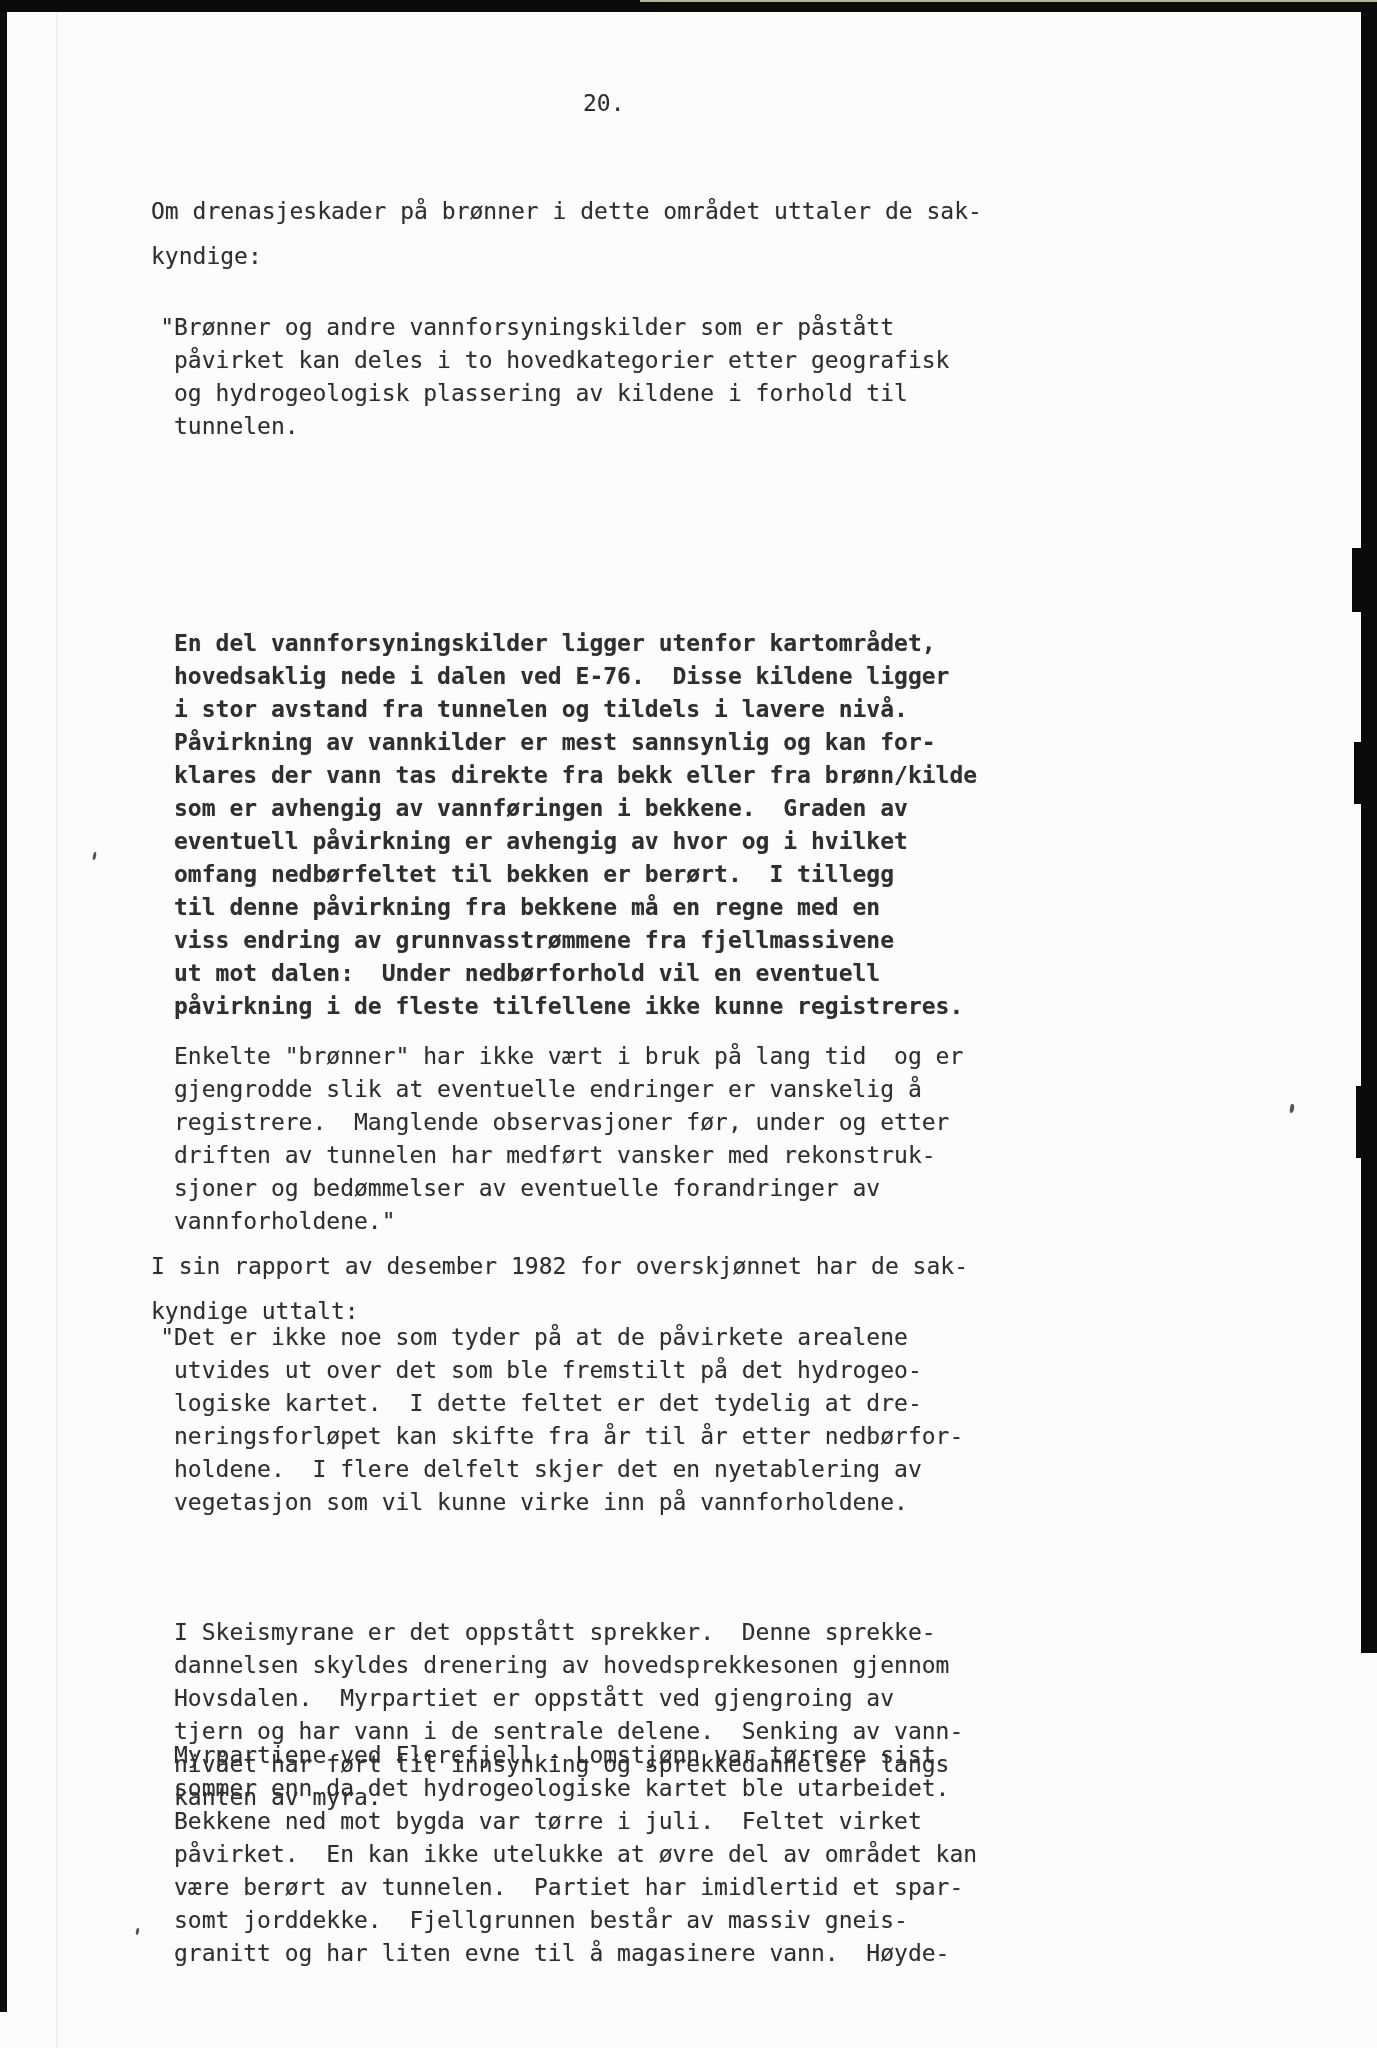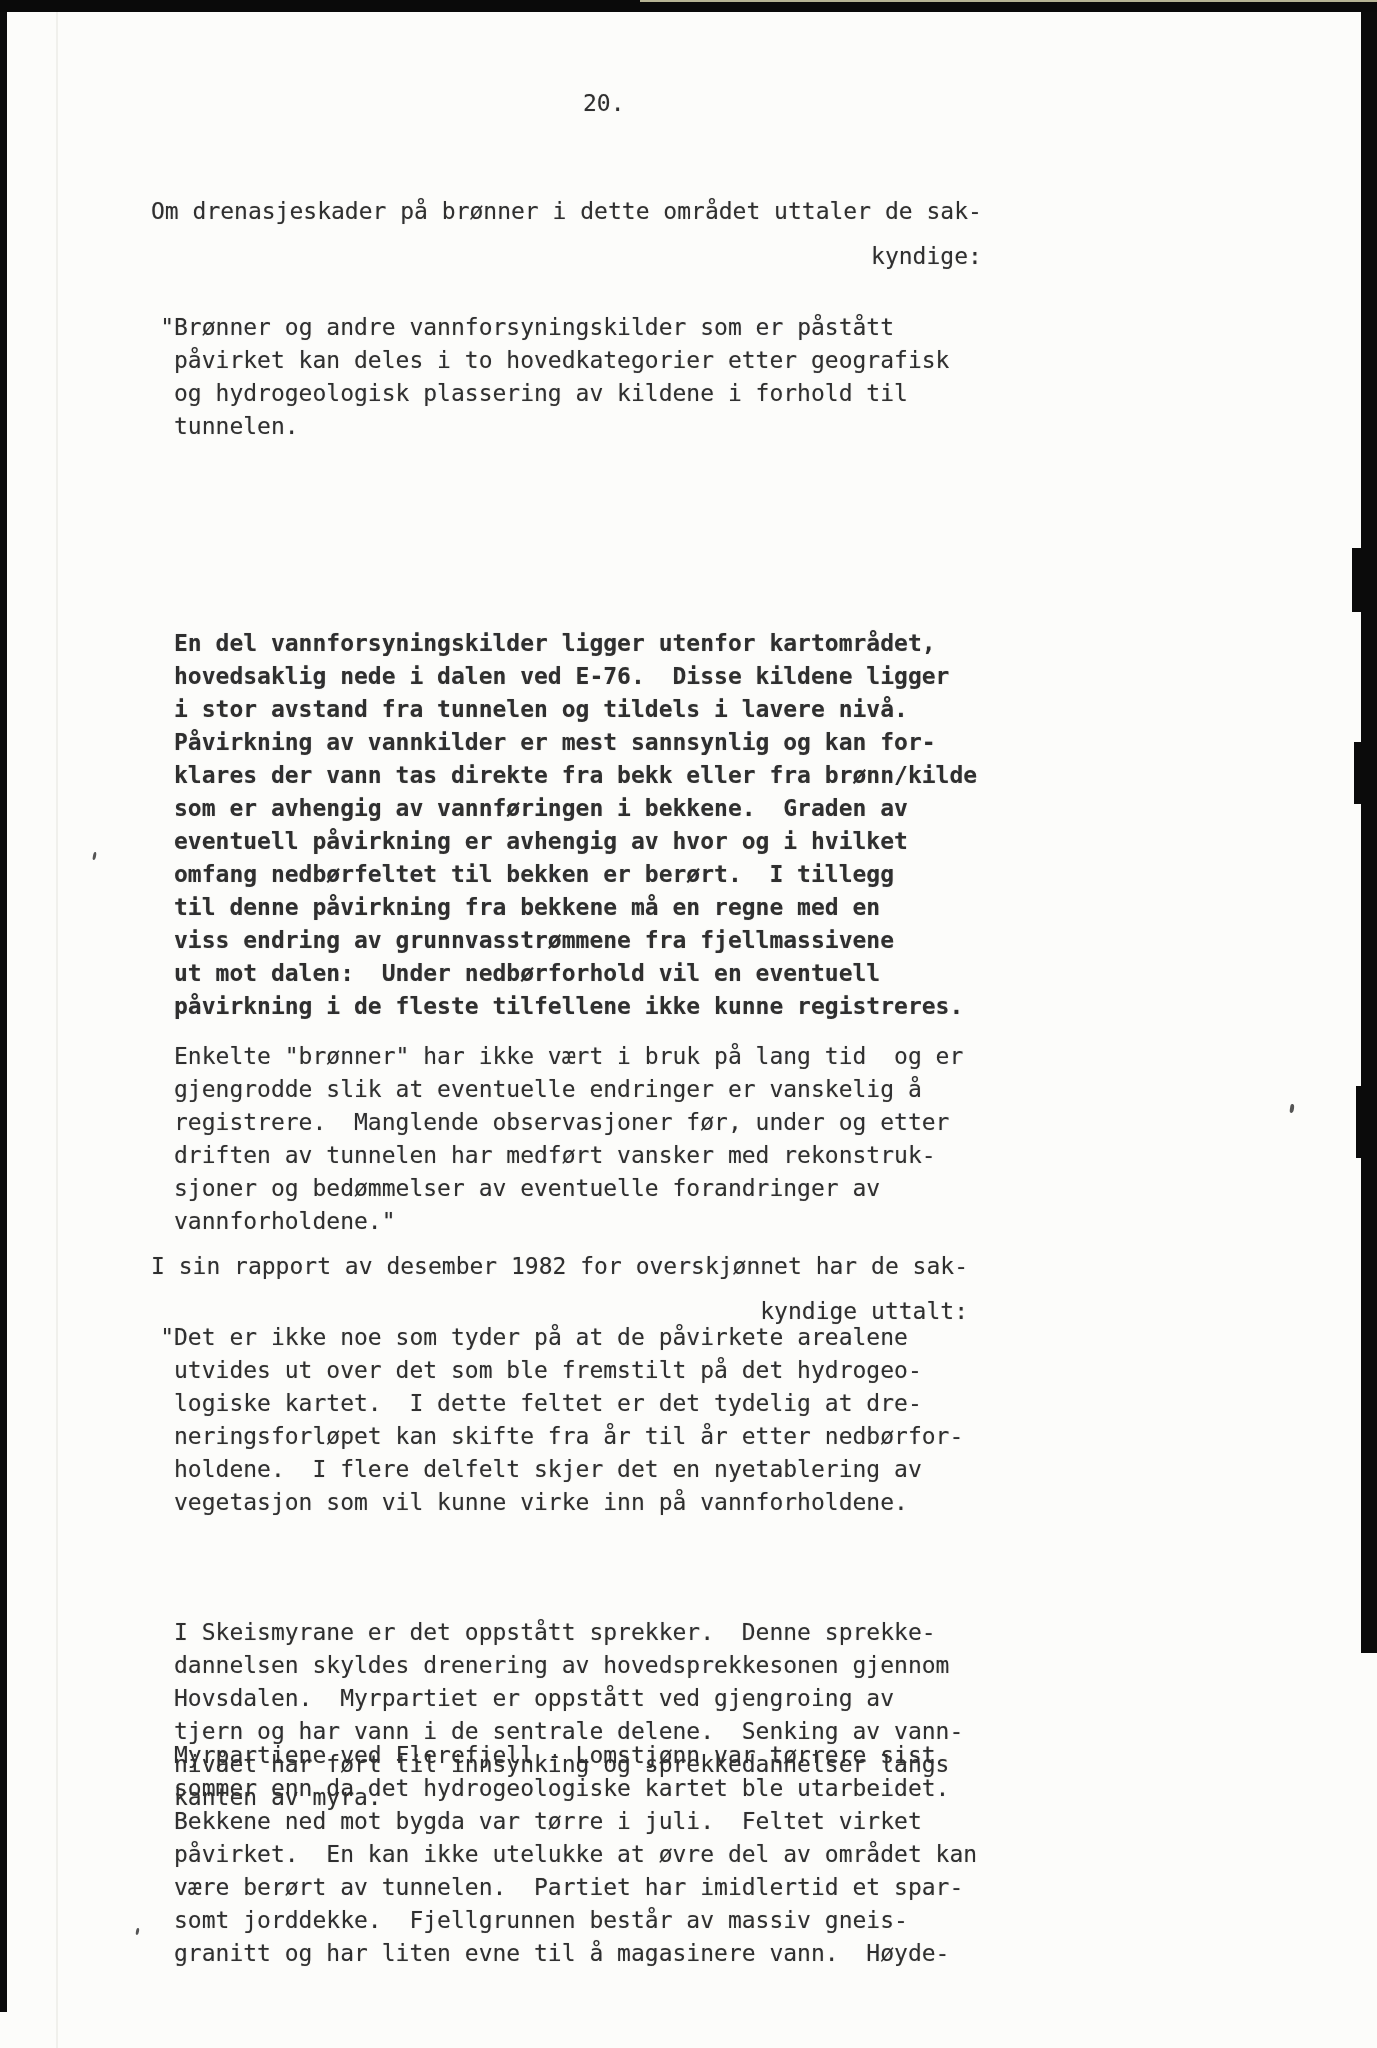--- a/index.html
+++ b/index.html
@@ -19,21 +19,21 @@
     color: #2f2f2f;
   }
   .block {
     position: absolute;
     white-space: pre;
     font-size: 23px;
     line-height: 33px;
     color: #2f2f2f;
     text-shadow: 0 0 1px rgba(70,70,70,0.35);
   }
-  .outer { line-height: 45px; left: 151px; text-align: right; }
+  .outer { line-height: 45px; left: 151px; }
   .quote { left: 174px; }
   .hang  { text-indent: -1ch; }
 
   .pagenum { top: 87px; left: 583px; }
   .intro   { top: 189px; }
   .q1p1    { top: 311px; }
   .q1p2    { top: 451px; }
   .q1p3    { top: 627px; font-weight: bold; }
   .q1p4    { top: 1040px; }
   .mid     { top: 1244px; }

